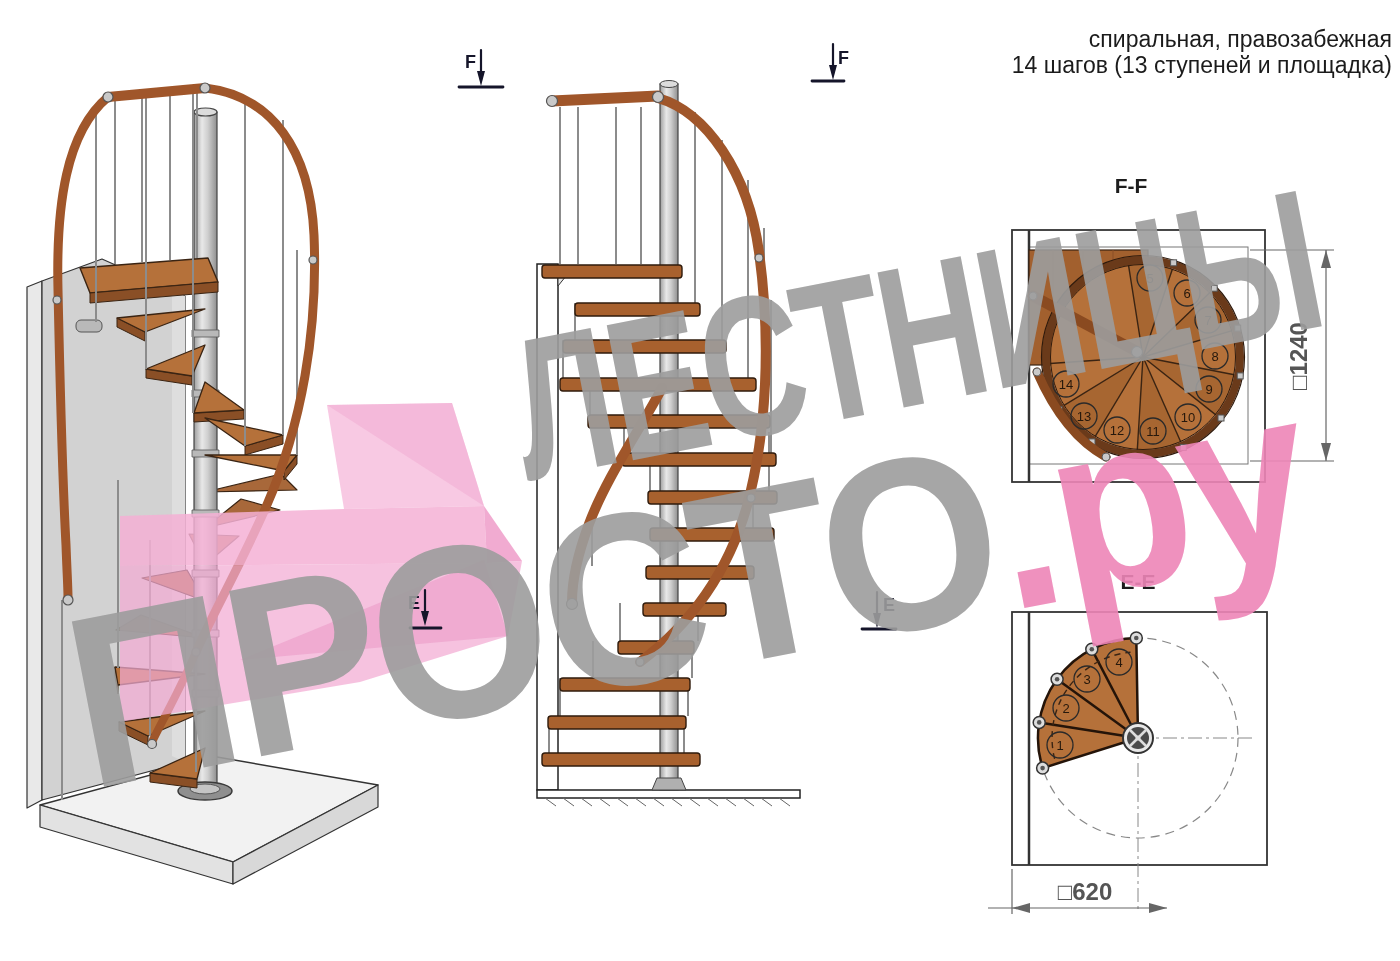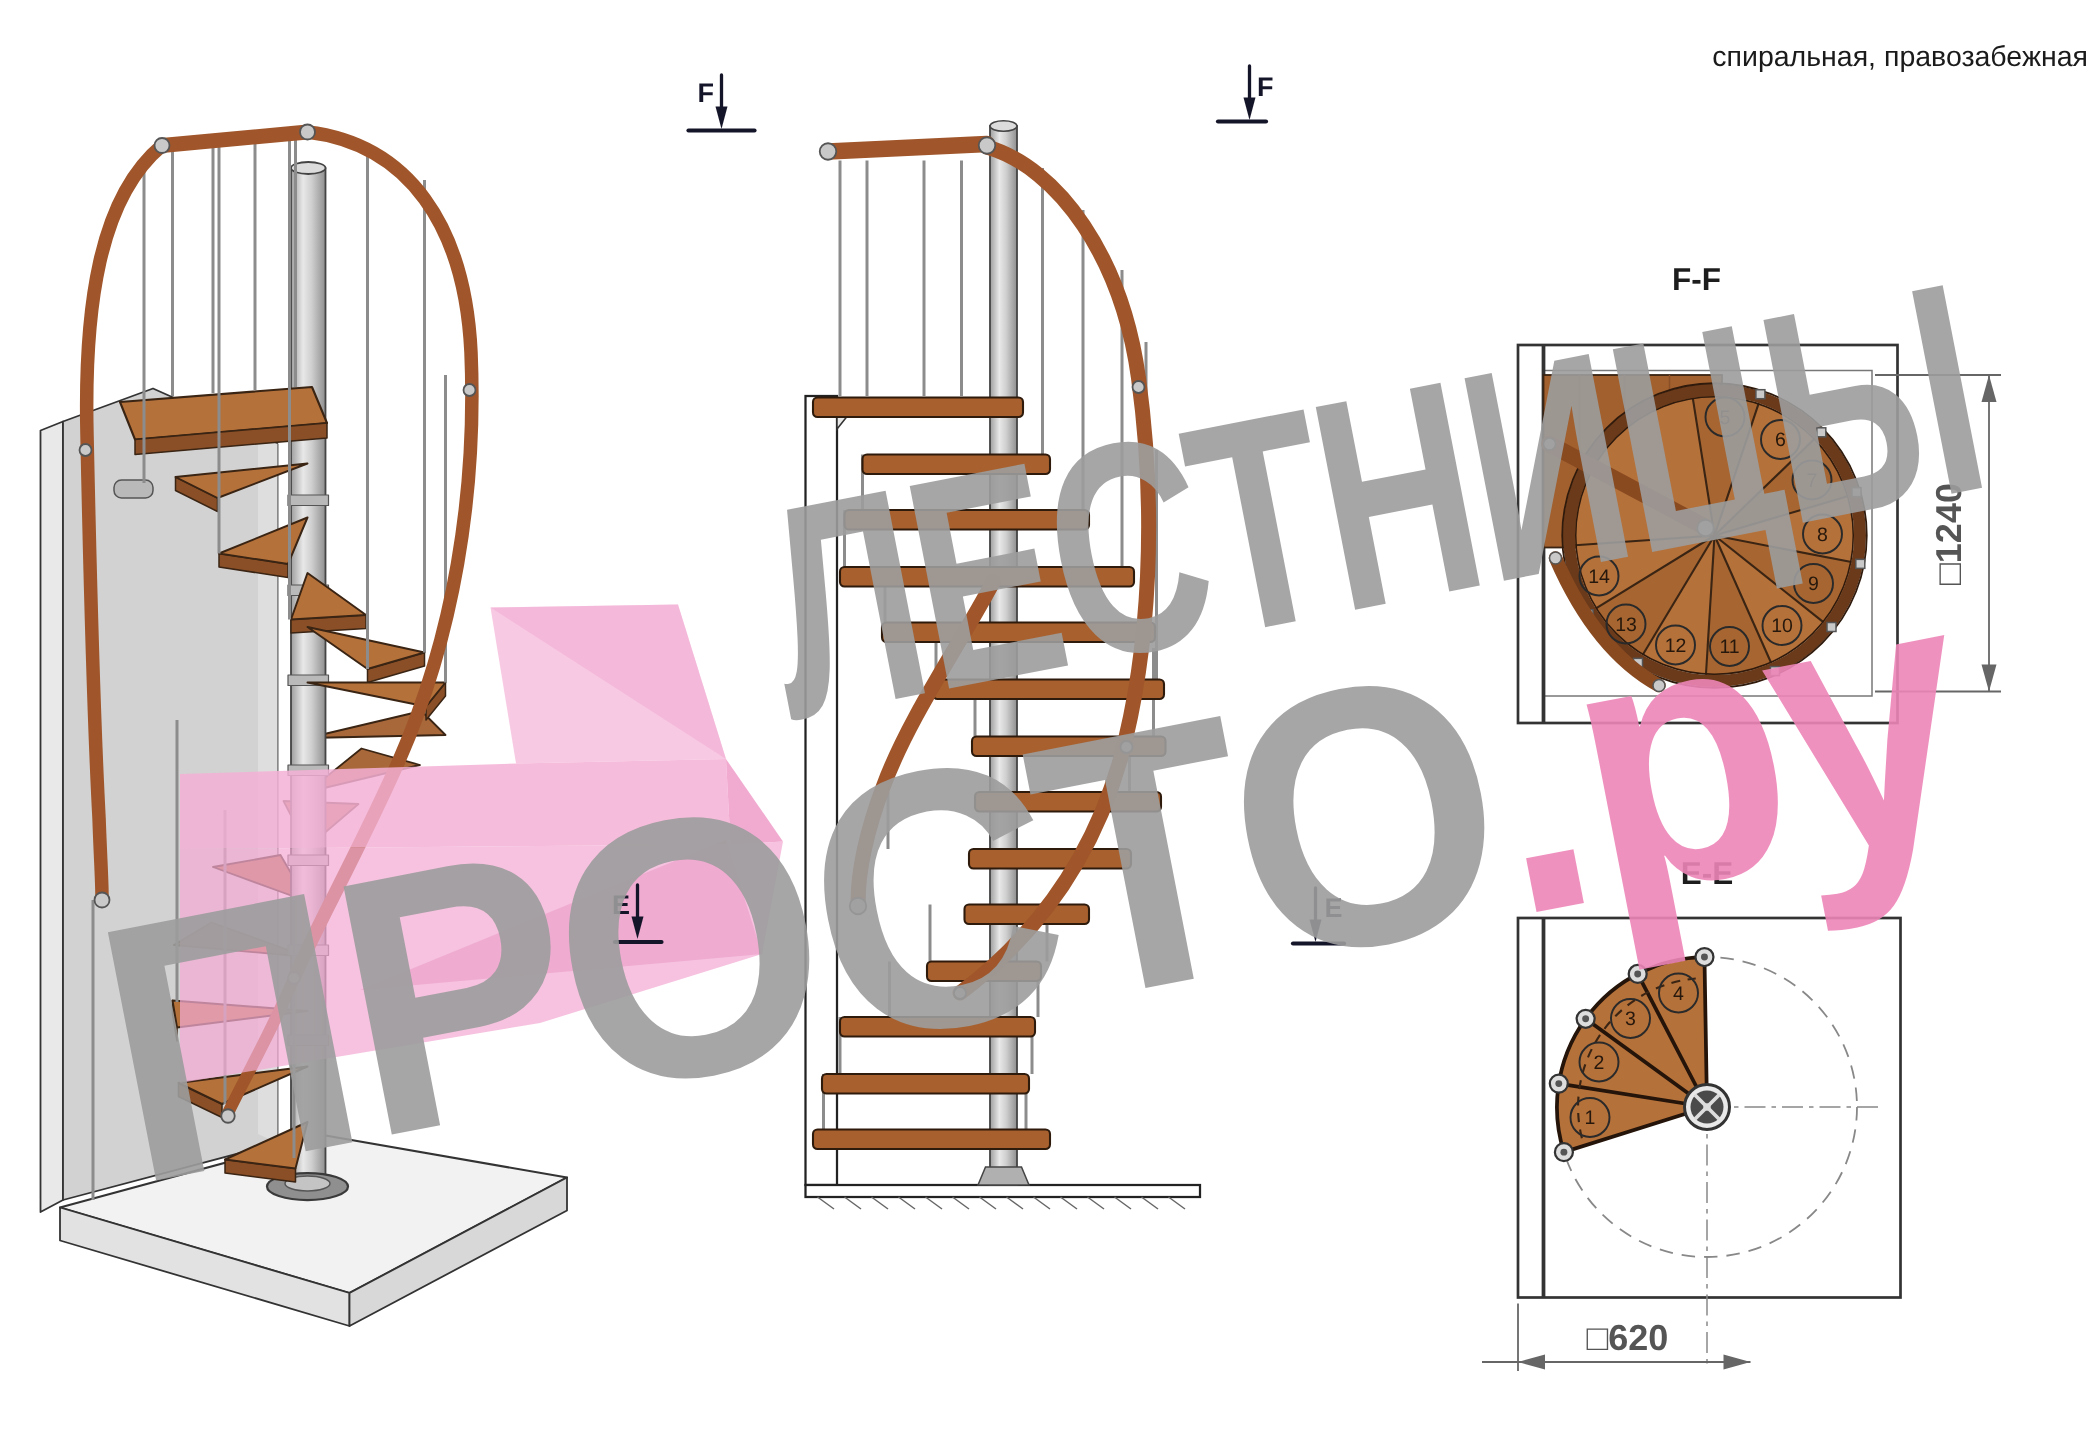--- a/index.html
+++ b/index.html
@@ -1,19 +1,19 @@
 <!DOCTYPE html>
 <html><head>
 <meta charset="utf-8">
 <style>
   html,body{margin:0;padding:0;background:#ffffff;}
   #stage{position:relative;width:1400px;height:961px;background:#fff;overflow:hidden;
          font-family:"Liberation Sans",sans-serif;}
   #drawing{position:absolute;left:0;top:0;}
-  .hdr{position:absolute;top:26px;right:8px;text-align:right;font-size:19px;line-height:26px;
+  .hdr{position:absolute;top:26px;right:8px;text-align:right;font-size:23px;line-height:26px;
        color:#1b1b1b;z-index:30;}
   .wm{position:absolute;font-weight:900;color:#9d9d9d;opacity:0.9;white-space:nowrap;
       transform-origin:left top;z-index:20;pointer-events:none;letter-spacing:-4px;}
   .wm1{left:492px;top:300px;font-size:200px;transform:rotate(-11deg) scaleX(0.72);}
   .wm2{left:46px;top:568px;font-size:245px;transform:rotate(-11deg) scaleX(0.93);}
   .wm .pink{color:#ee86b8;}
   svg text{font-family:"Liberation Sans",sans-serif;}
   .title-txt{font-size:21px;font-weight:bold;fill:#1d1d1d;}
   .num-txt{font-size:13px;fill:#26180c;}
   .dim-txt{font-size:24px;font-weight:bold;fill:#555;}
@@ -424,20 +424,21 @@
       <line x1="877" y1="592" x2="877" y2="616" stroke="#15152a" stroke-width="2.2"></line>
       <polygon points="877,628 873,613 881,613" fill="#15152a"></polygon>
       <line x1="862" y1="629" x2="896" y2="629" stroke="#15152a" stroke-width="2.8"></line>
       <text class="marker-txt" x="883" y="611" text-anchor="start">E</text>
     </g>
   </g>
 </svg>
 
   <div class="hdr">
     <div>спиральная, правозабежная</div>
+    <div>14 шагов (13 ступеней и площадка)</div>
   </div>
 
   <div class="wm wm1">
     <span>ЛЕСТНИЦЫ</span>
   </div>
   <div class="wm wm2">
     <span>ПРОСТО</span><span class="pink">.ру</span>
   </div>
 
 </div>

